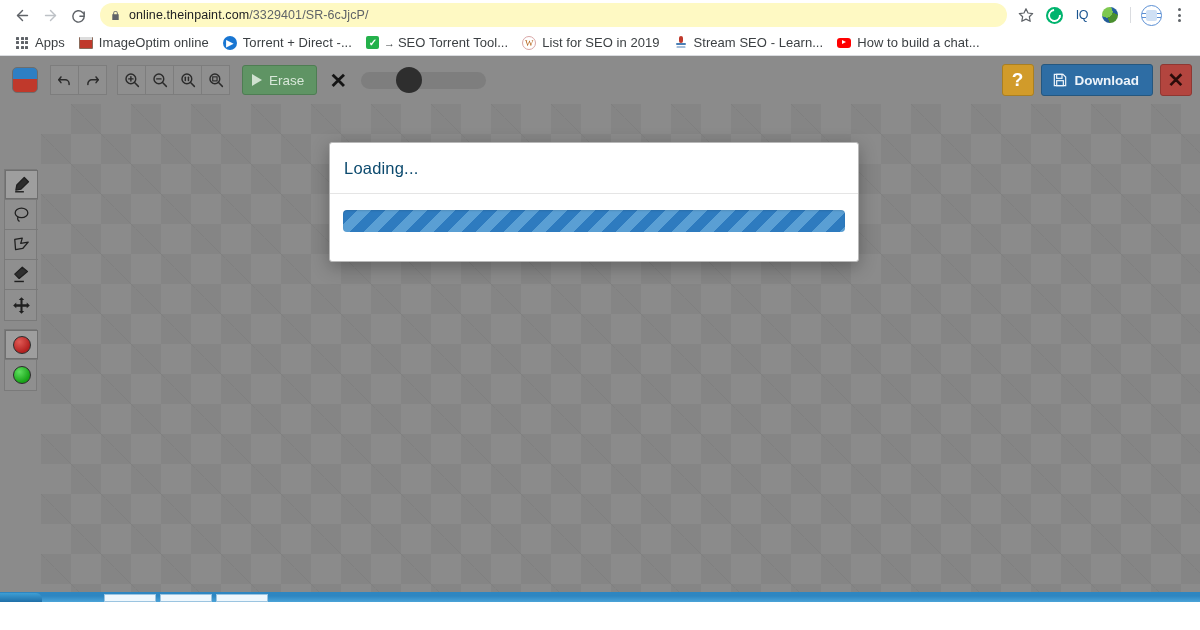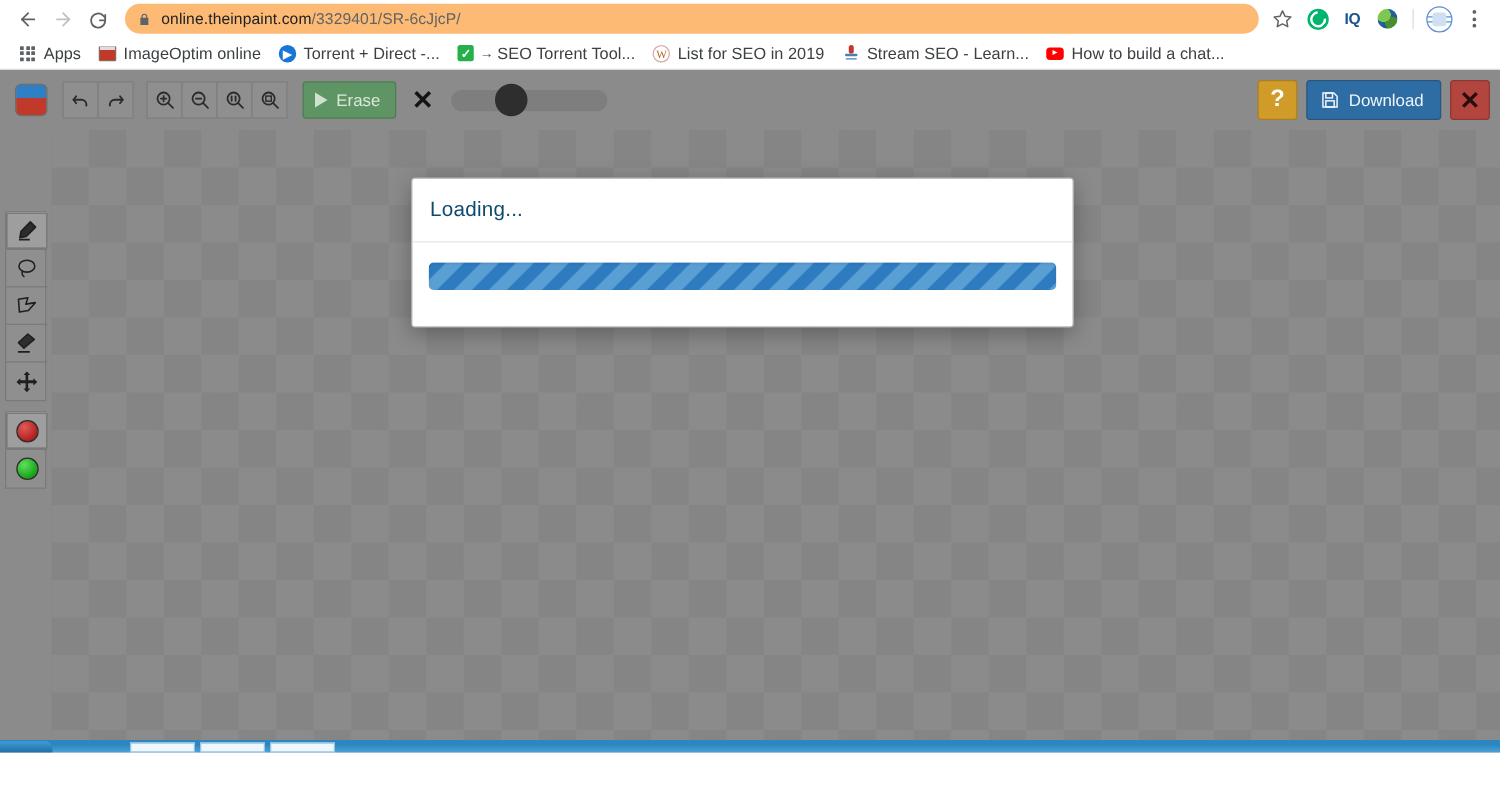--- a/index.html
+++ b/index.html
@@ -18,21 +18,21 @@
     padding:0 8px; background:#fff;
   }
   .nav-btn {
     width:28px; height:28px; display:flex; align-items:center;
     justify-content:center; color:#5f6368; flex:none;
   }
   .nav-btn svg { display:block; }
   .nav-btn.disabled { color:#bdc1c6; }
 
   .omnibox {
-    flex:1; height:24px; background:#fdba74; border-radius:12px;
+    flex:1; height:24px; background:#fef9c3; border-radius:12px;
     display:flex; align-items:center; margin:0 6px 0 8px;
     padding:0 10px; min-width:0;
   }
   .lock-icon { flex:none; margin-right:8px; color:#5f6368; display:flex; }
   .url-text {
     font-size:12.5px; color:#202124; white-space:nowrap;
     overflow:hidden; text-overflow:ellipsis; letter-spacing:0.1px;
   }
   .url-text .dim { color:#5f6368; }
 
@@ -46,21 +46,21 @@
   
   .ext-g {
     width:17px; height:17px; border-radius:50%; background:#00b46e;
     position:relative; display:flex; align-items:center; justify-content:center;
   }
   .ext-g::after {
     content:""; position:absolute; width:9px; height:9px;
     border:2px solid #fff; border-radius:50%; border-top-color:transparent;
     transform:rotate(40deg);
   }
-  .ext-iq { font-size:12.5px; font-weight:bold; color:#1a5490; letter-spacing:-.3px; }
+  .ext-iq { font-size:12.5px; font-weight:normal; color:#1a5490; letter-spacing:-.3px; }
   .ext-globe {
     width:16px; height:16px; border-radius:50%;
     background:
       radial-gradient(circle at 30% 30%, #7ec850 0 36%, transparent 37%),
       radial-gradient(circle at 72% 72%, #4a8f2e 0 32%, transparent 33%),
       linear-gradient(135deg,#2f6fb0,#1b4e86);
   }
   .ext-ring {
     width:21px; height:21px; border-radius:50%;
     border:1.6px solid #5b8fd4; position:relative;
@@ -197,21 +197,21 @@
 
   .tb-right { margin-left:auto; display:flex; align-items:center; gap:7px; }
   .help-btn {
     width:32px; height:32px; background:#d19b2a; border:1px solid #a97f22;
     border-radius:3px; color:#fff; font-size:19px; font-weight:bold;
     display:flex; align-items:center; justify-content:center;
   }
   .dl-btn {
     height:32px; background:#2e6da4; border:1px solid #25577f;
     border-radius:3px; color:#eef4fa; font-size:13.5px;
-    display:flex; align-items:center; gap:7px; padding:0 13px 0 10px;
+    display:flex; align-items:center; gap:7px; padding:0 13px 0 10px;font-weight:bold;
   }
   .close-btn {
     width:32px; height:32px; background:#b3453f; border:1px solid #8f3732;
     border-radius:3px; display:flex; align-items:center;
     justify-content:center; color:#2a0c0a; font-size:20px; font-weight:bold;
   }
 
   
   .palette {
     position:absolute; left:0; top:48px; width:41px; bottom:0;

